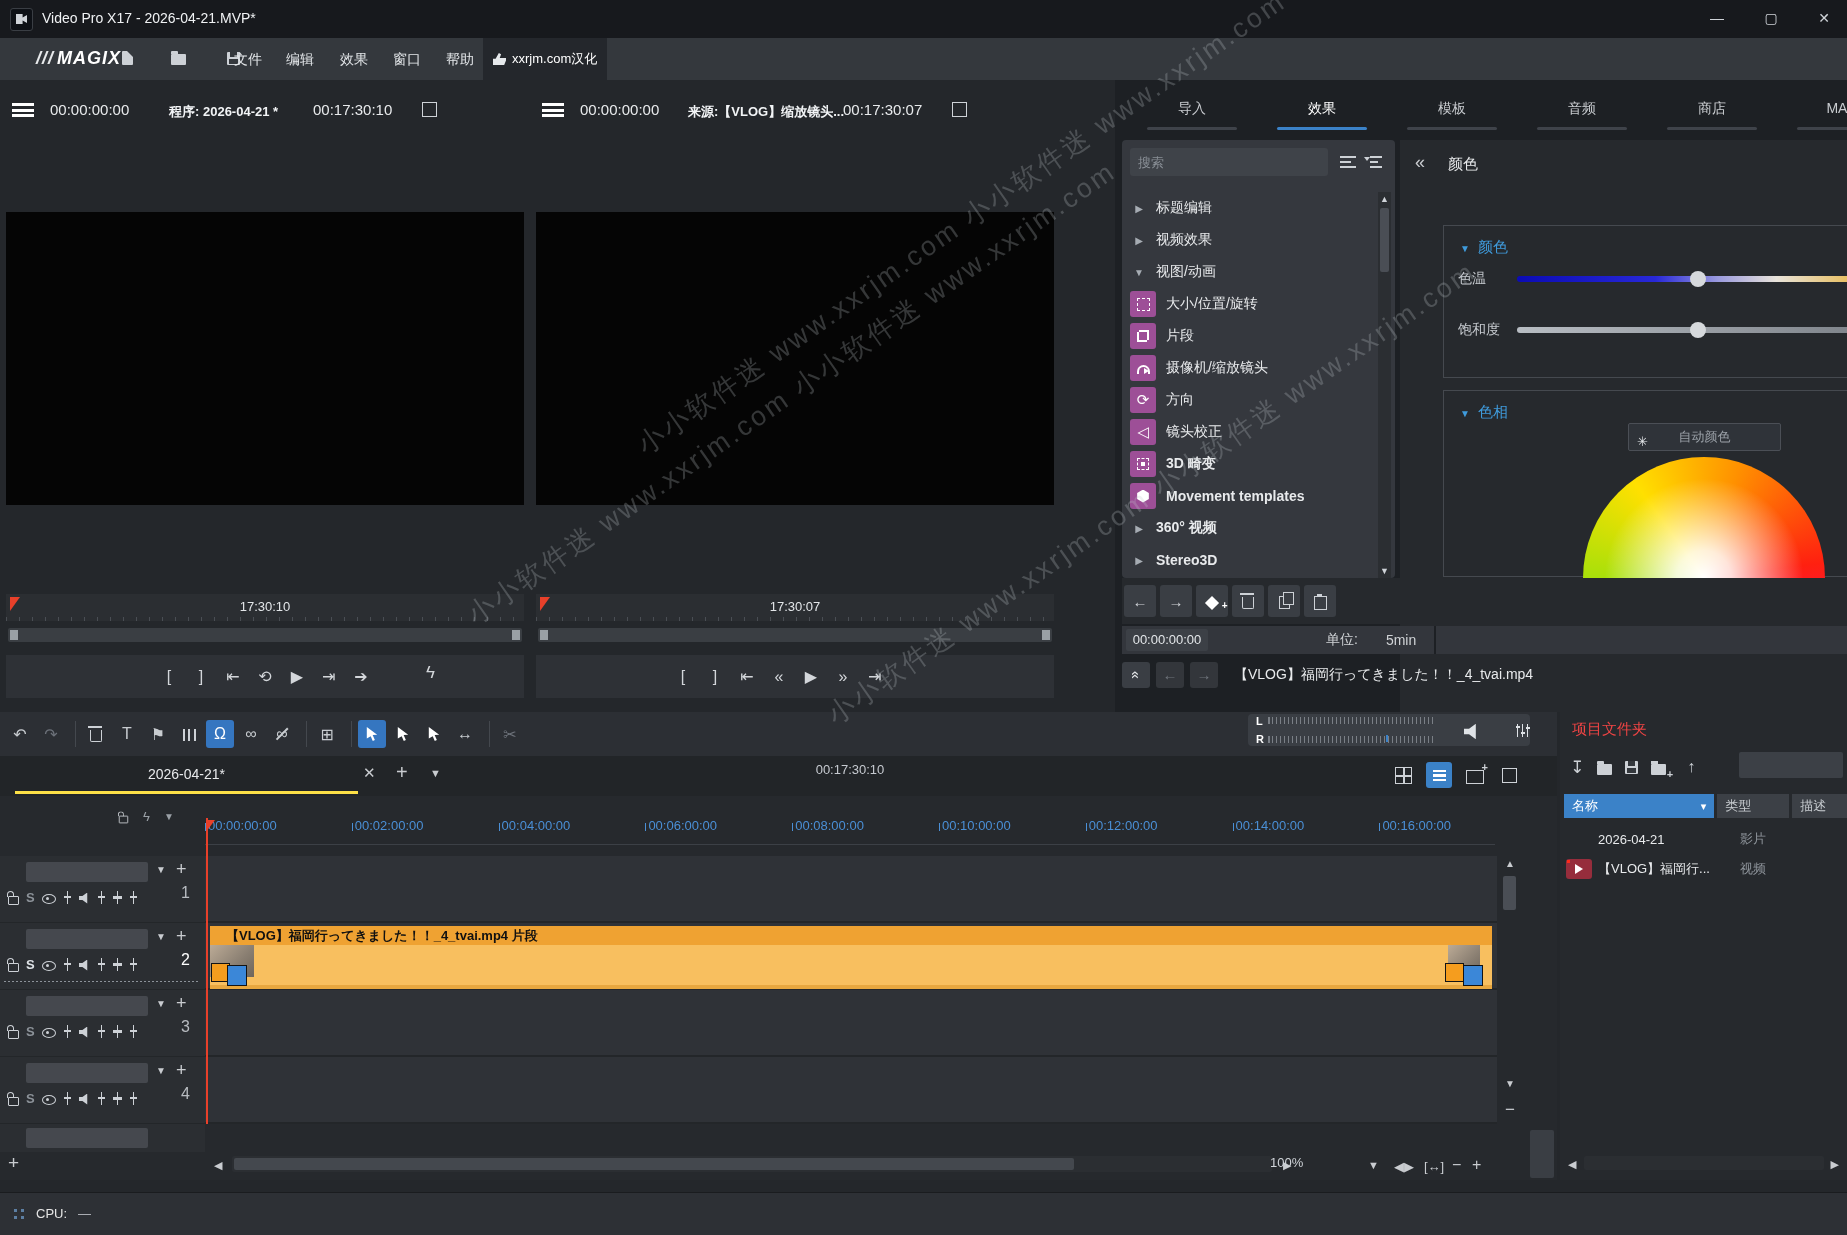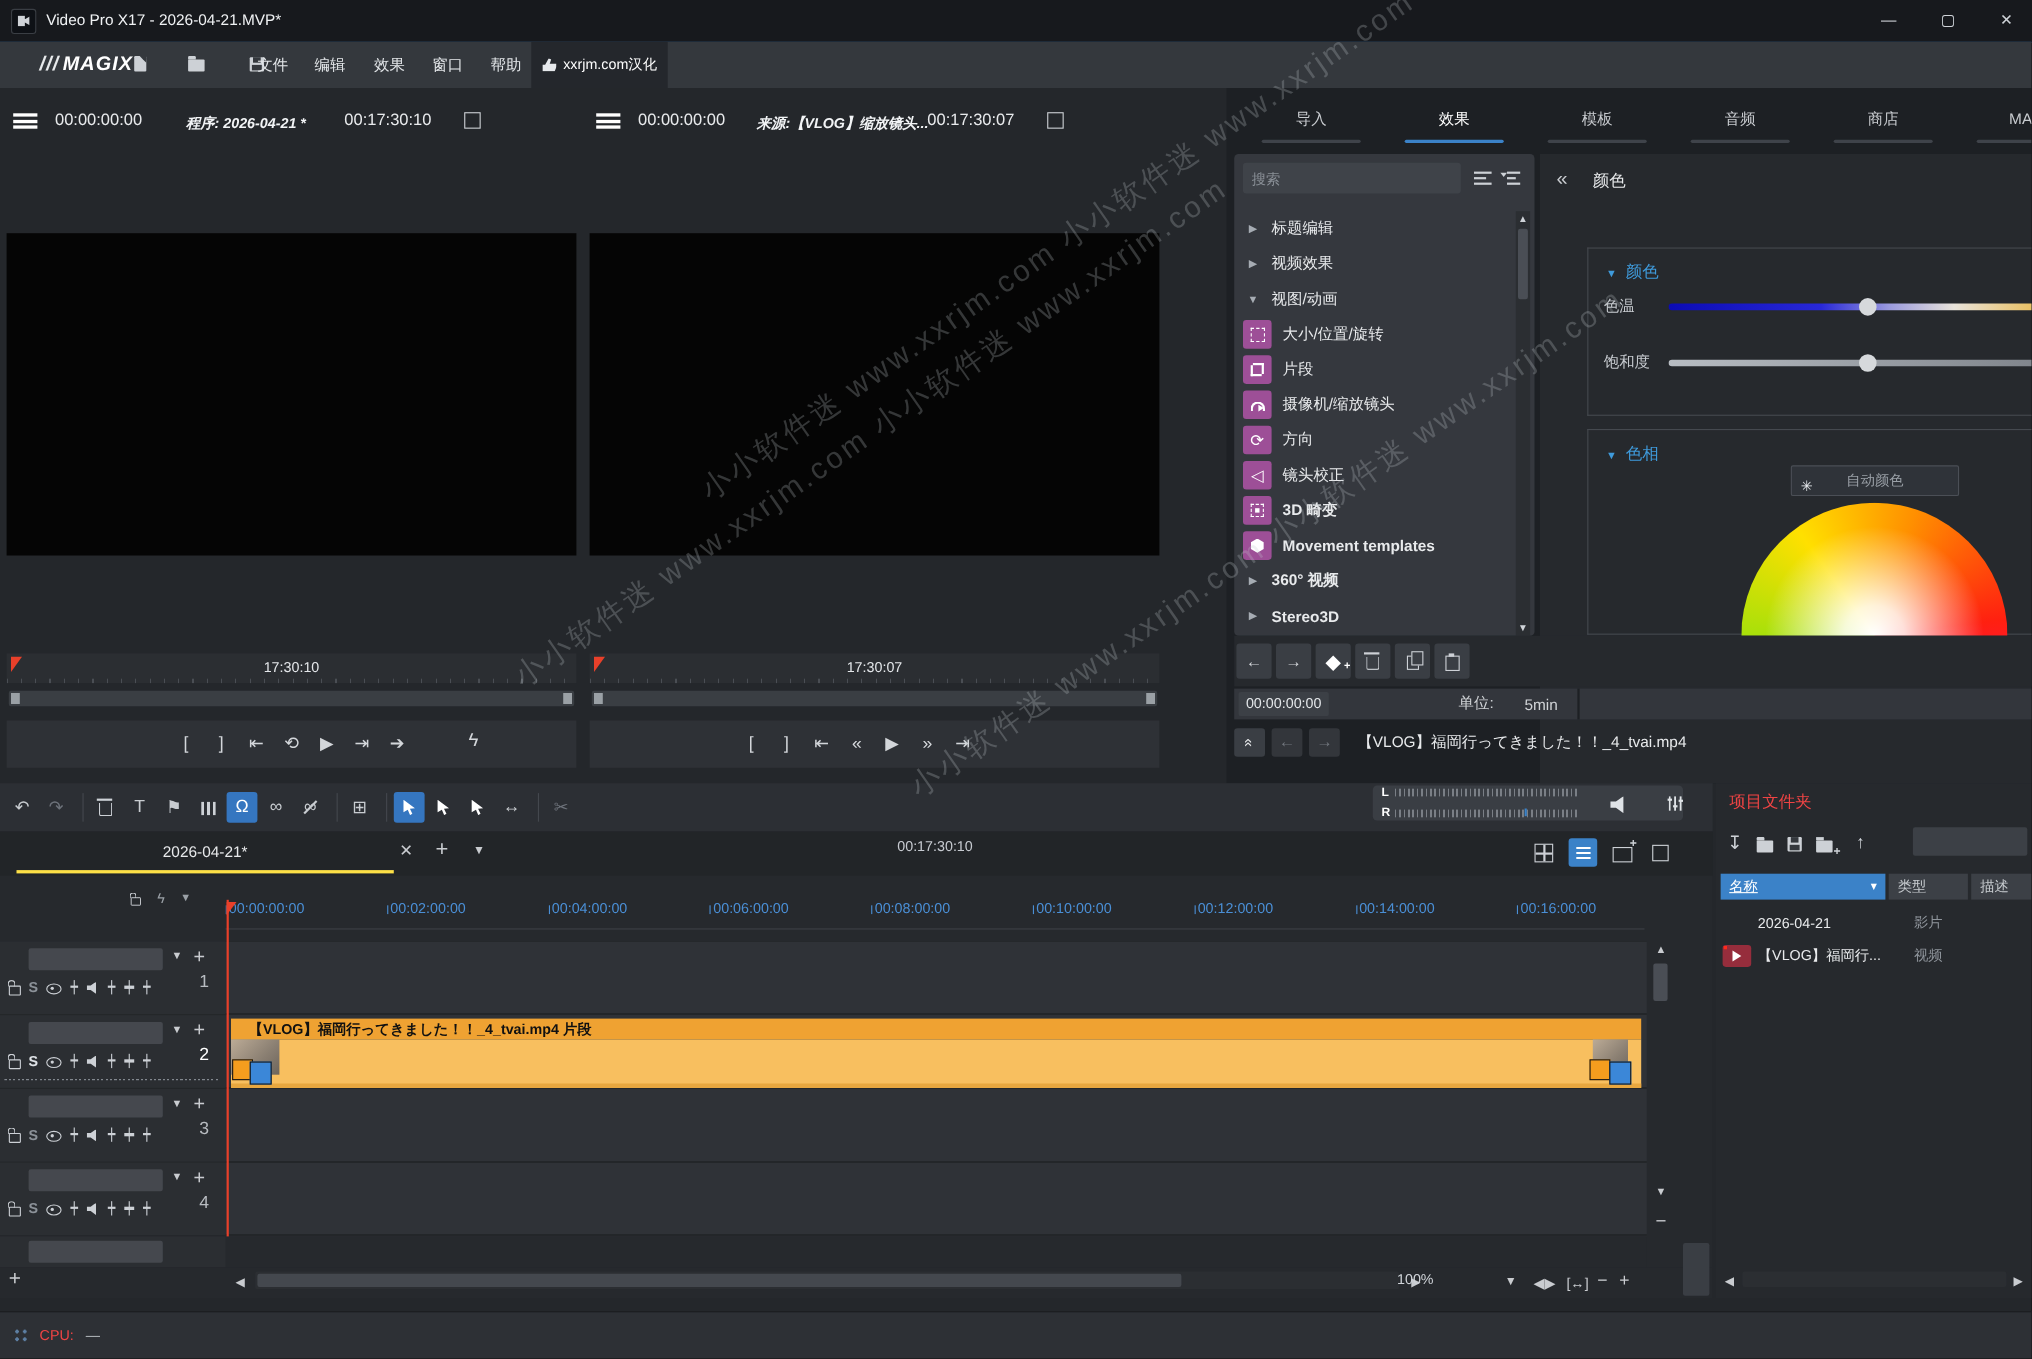--- a/index.html
+++ b/index.html
@@ -86,21 +86,21 @@
   .brand{left:36px;top:10px;font-size:18px;font-weight:bold;color:#fff;letter-spacing:1px;font-style:italic;}
   .brand i{font-style:italic;color:#e8eaec;margin-right:3px;}
   .mb-icon{top:12px;}
   .menu-item{top:0;height:42px;line-height:42px;font-size:14px;color:#e3e6e9;padding:0 6px;}
   .patch{left:483px;top:0;width:124px;height:42px;background:#24272c;display:flex;align-items:center;gap:6px;padding-left:10px;box-sizing:border-box;color:#fff;font-size:13px;}
   .modebtn{top:44px;height:30px;border-radius:3px;color:#fff;font-size:14px;text-align:center;line-height:30px;}
   
   .monitor{top:80px;width:518px;height:632px;}
   .mon-head{position:absolute;left:0;top:12px;width:518px;height:38px;}
   .mon-tc{position:absolute;top:9px;font-size:15px;color:#e8eaec;}
-  .mon-label{position:absolute;top:11px;font-size:13px;font-weight:bold;color:#f2f4f6;white-space:nowrap;font-style:italic;}
+  .mon-label{position:absolute;top:11px;font-size:13px;font-weight:bold;color:#f2f4f6;white-space:nowrap;}
   .mon-dur{position:absolute;top:9px;font-size:15px;color:#e8eaec;}
   .mon-full{position:absolute;top:10px;width:13px;height:13px;border:1.5px solid #cfd3d8;}
   .screen{position:absolute;left:0;top:132px;width:518px;height:293px;background:#050505;}
   .marker-row{position:absolute;left:0;top:514px;width:518px;height:27px;background:#2b2e32;}
   .marker-row::after{content:"";position:absolute;left:0;bottom:0;width:100%;height:4px;background:repeating-linear-gradient(90deg,#4a4e54 0 1px,transparent 1px 13px);}
   .red-flag{position:absolute;left:4px;top:3px;width:0;height:0;border-top:14px solid #e8402a;border-right:10px solid transparent;}
   .marker-time{position:absolute;left:0;width:100%;top:5px;text-align:center;font-size:13px;color:#e3e6e9;}
   .scrub{position:absolute;left:2px;top:548px;width:514px;height:14px;background:#3a3e43;border-radius:2px;}
   .scrub .hdl{position:absolute;top:2px;width:8px;height:10px;background:#9aa0a5;}
   .transport{position:absolute;left:0;top:575px;width:518px;height:43px;background:#2e3136;display:flex;align-items:center;justify-content:center;gap:10px;}
@@ -234,37 +234,37 @@
   .tl-hrow .th{position:absolute;left:2px;top:2px;width:840px;height:12px;background:#44484e;border-radius:2px;}
   .tl-zoom{position:absolute;top:3px;color:#cfd3d8;font-size:13px;}
   .pagebox{position:absolute;left:1530px;top:374px;width:24px;height:48px;background:#3a3e44;border-radius:2px;}
   
   .project{left:1560px;top:712px;width:287px;height:468px;background:#26292d;}
   .pj-title{position:absolute;left:12px;top:8px;font-size:15px;color:#ef4444;}
   .pj-tools{position:absolute;left:10px;top:38px;width:270px;height:34px;display:flex;gap:13px;align-items:center;}
   .pj-input{position:absolute;left:179px;top:40px;width:104px;height:26px;background:#3c4046;border-radius:2px;}
   .pj-head{position:absolute;left:4px;top:82px;width:283px;height:24px;display:flex;gap:3px;overflow:hidden;}
   .pj-col{height:24px;line-height:24px;font-size:13px;padding-left:8px;box-sizing:border-box;background:#3c4046;color:#c8ccd0;position:relative;}
-  .pj-col.name{width:166px;background:#3b82c8;color:#fff;text-decoration:underline;}
+  .pj-col.name{width:166px;background:#3b82c8;color:#fff;}
   .pj-col.name::after{content:"▾";position:absolute;right:8px;top:0;font-size:11px;}
   .pj-col.type{width:79px;}
   .pj-col.desc{width:60px;}
   .pj-rows{position:absolute;left:4px;top:112px;width:283px;}
   .pj-row{position:relative;height:30px;display:flex;align-items:center;}
   .pj-ic{width:34px;display:flex;justify-content:flex-start;padding-left:2px;box-sizing:border-box;}
   .pj-ic .sh-videobadge{display:none;}
   .pj-row[data-icon="video"] .sh-videobadge{display:inline-block;}
   .pj-name{width:132px;font-size:13px;color:#e8eaec;white-space:nowrap;overflow:hidden;}
   .pj-type{font-size:13px;color:#8f959c;padding-left:10px;}
   .pj-hrow{position:absolute;left:0;top:440px;width:287px;height:26px;}
   .pj-hrow .a{position:absolute;top:6px;color:#c9ccd0;font-size:11px;}
   .pj-hrow .track{position:absolute;left:24px;top:4px;width:240px;height:14px;background:#2b2e32;border-radius:2px;}
   
   .statusbar{left:0;top:1192px;width:1847px;height:43px;background:#2d3035;border-top:1px solid #1a1c1f;}
-  .cpu-label{position:absolute;left:36px;top:13px;font-size:13px;color:#ef4444;}
+  .cpu-label{position:absolute;left:36px;top:13px;font-size:13px;color:#e5e5e5;}
   .cpu-val{position:absolute;left:78px;top:13px;font-size:13px;color:#b9bdc2;}
   
   .wm{position:absolute;z-index:60;pointer-events:none;color:rgba(195,200,205,.26);
       font-size:27px;letter-spacing:3px;white-space:nowrap;transform:rotate(-35deg);transform-origin:left center;}
 </style>
 </head>
 <body>
 
 <div id="app">
 

